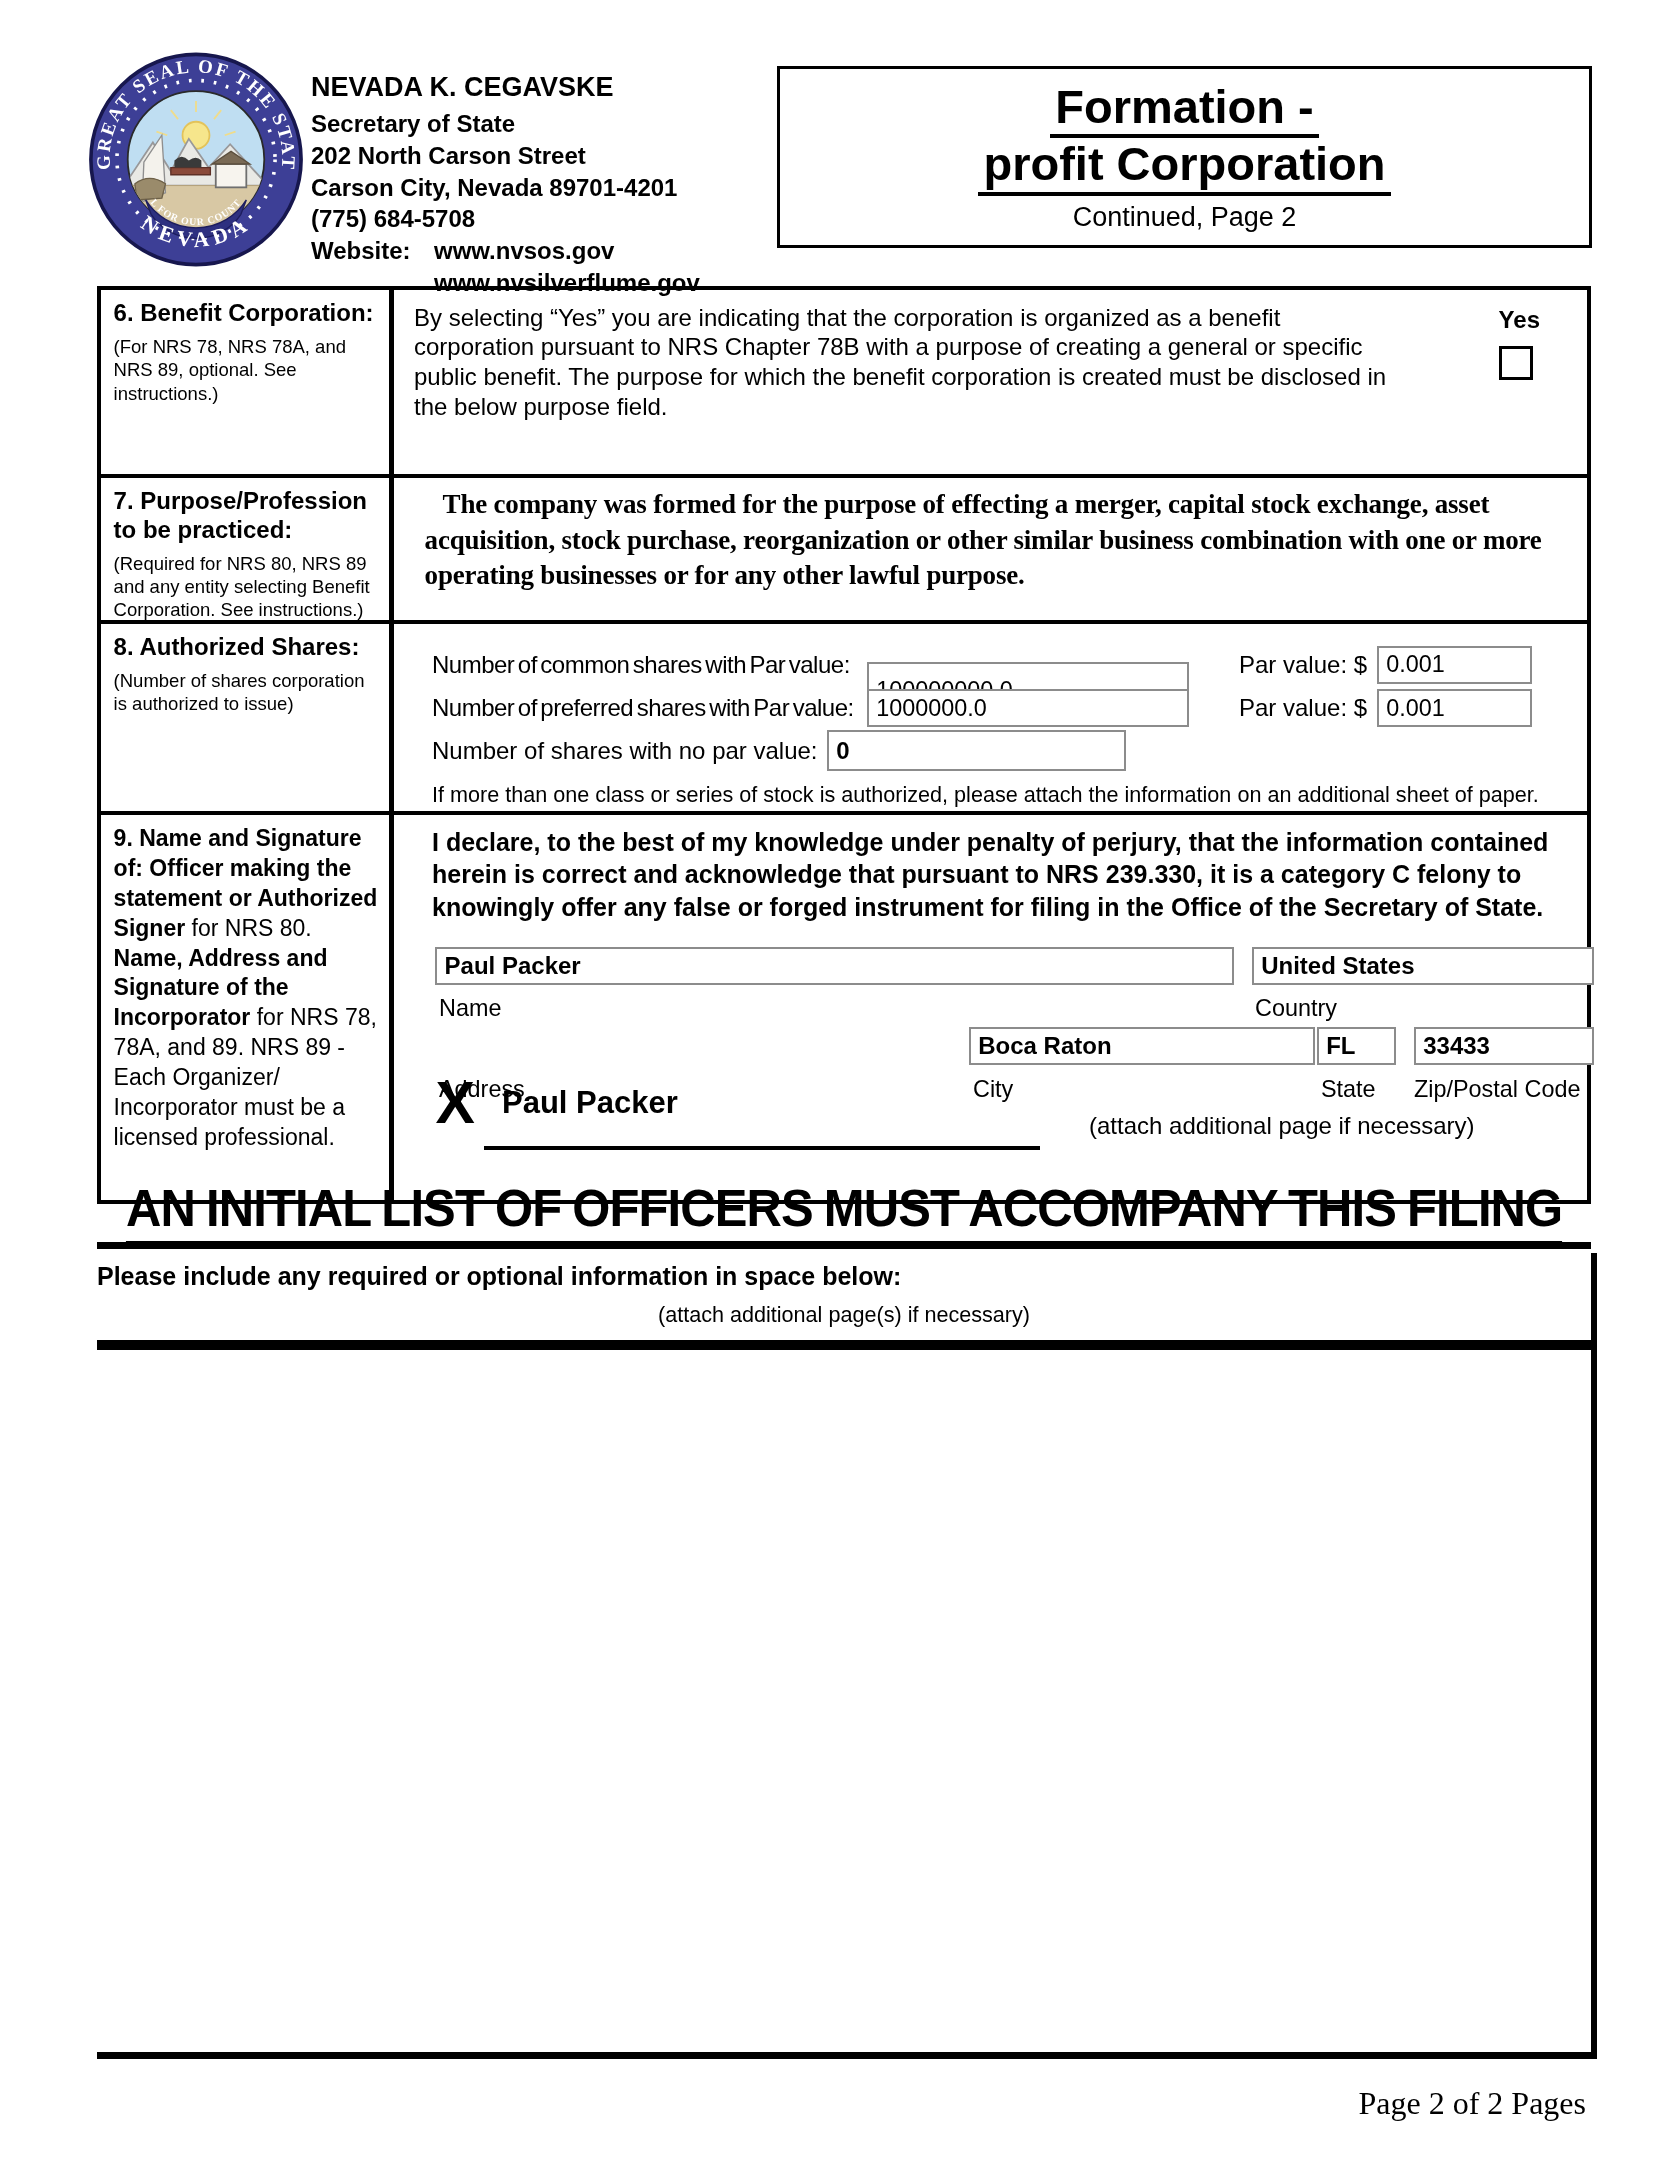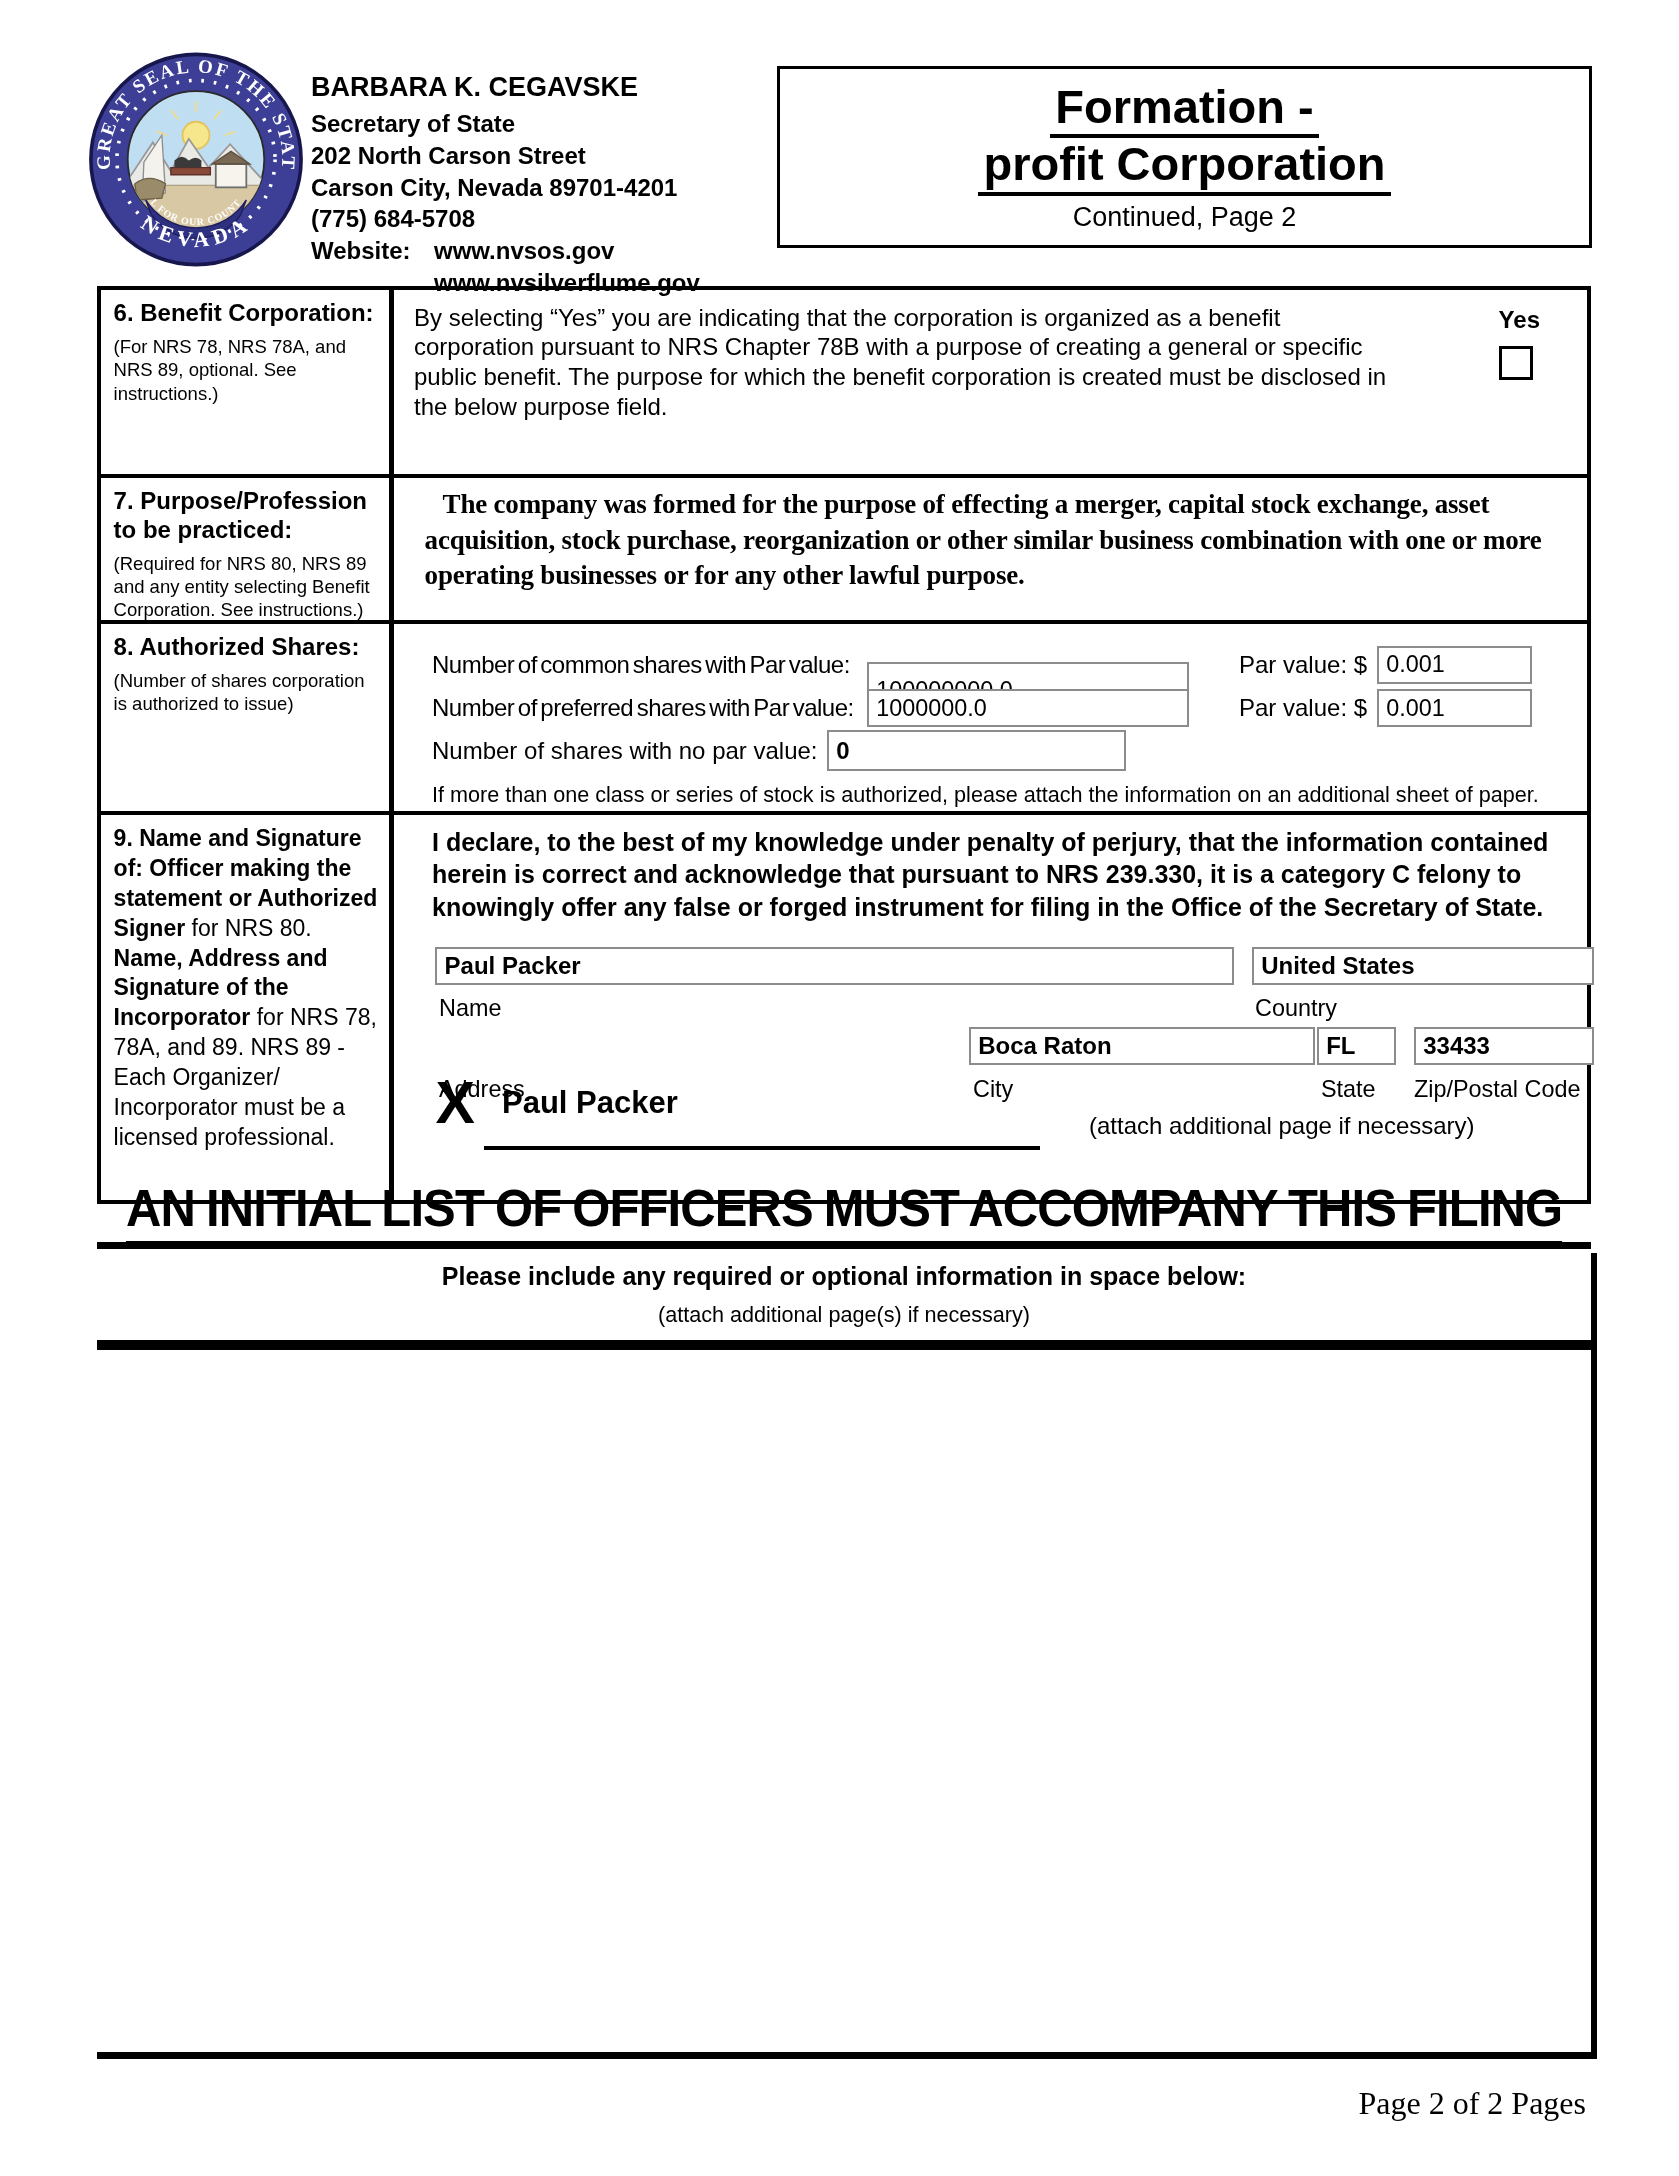--- a/index.html
+++ b/index.html
@@ -53,21 +53,21 @@
   .s9lbl .b{font-weight:bold;}
 
   
   .banner{left:97px;top:1179px;width:1494px;height:70px;border-bottom:7.2px solid #000;
           display:flex;align-items:flex-start;justify-content:center;box-sizing:border-box;}
   .banner span{display:inline-block;font-size:51px;font-weight:bold;white-space:nowrap;
                letter-spacing:-0.9px;word-spacing:-1.8px;transform:scaleX(0.96);transform-origin:center;
                border-bottom:6.3px solid #000;padding-bottom:2.7px;}
   .lower-box{left:97px;top:1253px;width:1500px;height:806px;border-right:6.3px solid #000;
              border-bottom:7.2px solid #000;box-sizing:border-box;}
-  .pls1{text-align:center;font-size:25px;font-weight:bold;margin-top:9px;}
+  .pls1{font-size:25px;font-weight:bold;margin-top:9px;}
   .pls2{text-align:center;font-size:21.6px;margin-top:10.8px;}
   .thick-rule{margin-top:12.6px;border-top:10.8px solid #000;}
   .footer{right:94px;top:2085px;font-family:"Liberation Serif",serif;font-size:32px;}
 </style>
 </head>
 <body>
 
 <div class="abs seal-wrap">
   <svg width="216" height="221" viewBox="0 0 240 246">
     <circle cx="120" cy="123" r="117" fill="#3d3f96" stroke="#17174e" stroke-width="4"></circle>
@@ -106,21 +106,21 @@
     <text font-family="Liberation Serif, serif" font-size="24" font-weight="bold" fill="#ffffff" letter-spacing="6">
       <textPath href="#arcBot" startOffset="50%" text-anchor="middle">NEVADA</textPath>
     </text>
     <text font-family="Liberation Serif, serif" font-size="11" font-weight="bold" fill="#ffffff" letter-spacing="1">
       <textPath href="#arcBanner" startOffset="50%" text-anchor="middle">ALL FOR OUR COUNTRY</textPath>
     </text>
   </svg>
 </div>
 
 <div class="abs contact">
-  <div class="nm">BARBARA K. CEGAVSKE</div>
+  <div class="nm">NEVADA K. CEGAVSKE</div>
   <div class="ln">Secretary of State</div>
   <div class="ln">202 North Carson Street</div>
   <div class="ln">Carson City, Nevada 89701-4201</div>
   <div class="ln">(775) 684-5708</div>
   <div class="web-row">
     <span class="wl">Website:</span>
     <span>
       <div>www.nvsos.gov</div>
       <div>www.nvsilverflume.gov</div>
     </span>

